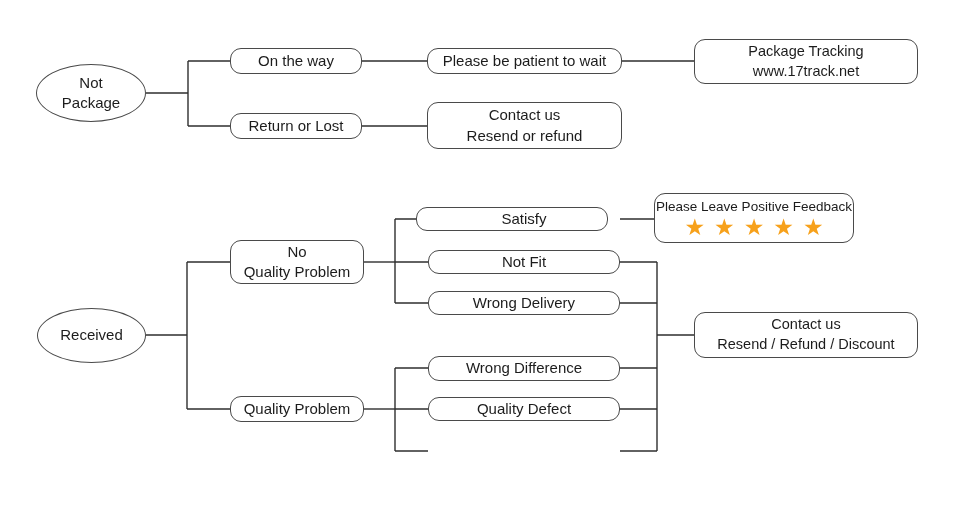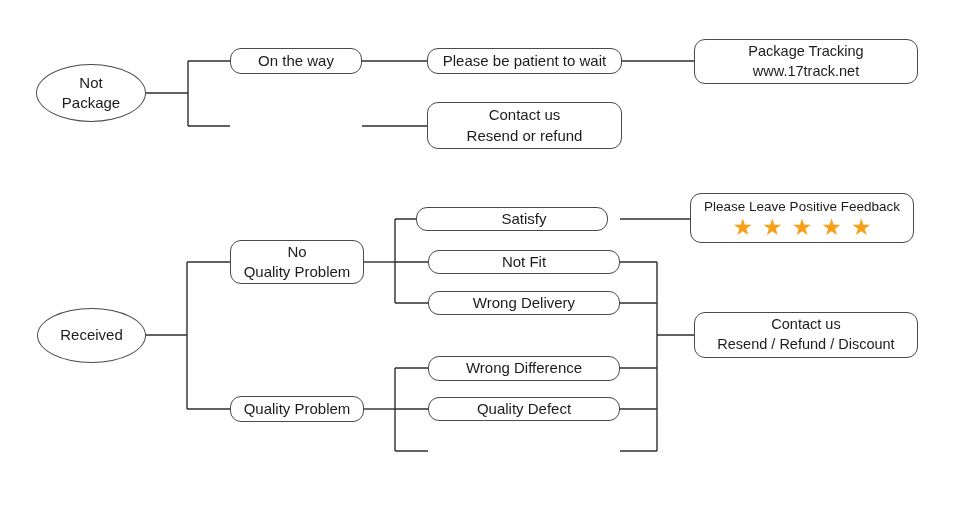--- a/index.html
+++ b/index.html
@@ -117,36 +117,37 @@
   <div class="node ellipse" style="left:36px; top:64px; width:110px; height:58px;">Not
 Package</div>
 
   <div class="node" style="left:230px; top:48px; width:132px; height:26px;">On the way</div>
 
   <div class="node" style="left:427px; top:48px; width:195px; height:26px;">Please be patient to wait</div>
 
   <div class="node small-text" style="left:694px; top:39px; width:224px; height:45px;">Package Tracking
 www.17track.net</div>
 
+  <div class="node" style="left:230px; top:113px; width:132px; height:26px;">Return or Lost</div>
 
   <div class="node" style="left:427px; top:102px; width:195px; height:47px;">Contact us
 Resend or refund</div>
 
   <div class="node ellipse" style="left:37px; top:308px; width:109px; height:55px;">Received</div>
 
   <div class="node" style="left:230px; top:240px; width:134px; height:44px;">No
 Quality Problem</div>
 
   <div class="node" style="left:416px; top:207px; width:192px; height:24px;padding-left:24px;">Satisfy</div>
 
   <div class="node" style="left:428px; top:250px; width:192px; height:24px;">Not Fit</div>
 
   <div class="node" style="left:428px; top:291px; width:192px; height:24px;">Wrong Delivery</div>
 
-  <div class="feedback-box" style="left:690px; top:193px; width:224px; height:50px;">
+  <div class="feedback-box" style="left:654px; top:193px; width:200px; height:50px;">
     <div class="feedback-title">Please Leave Positive Feedback</div>
     <div class="stars-row">
       <span class="star">★</span>
       <span class="star">★</span>
       <span class="star">★</span>
       <span class="star">★</span>
       <span class="star">★</span>
     </div>
   </div>
 

